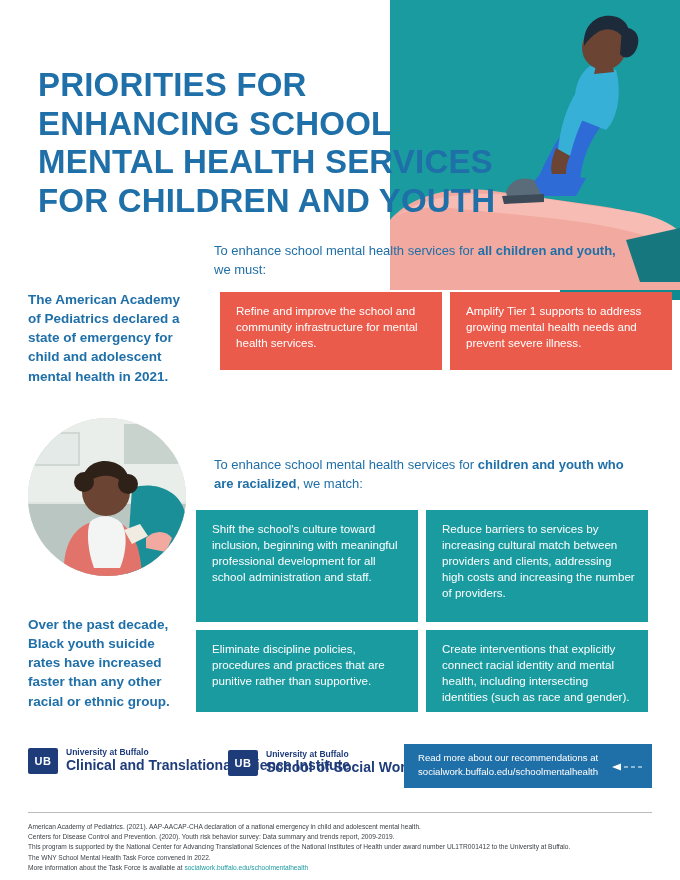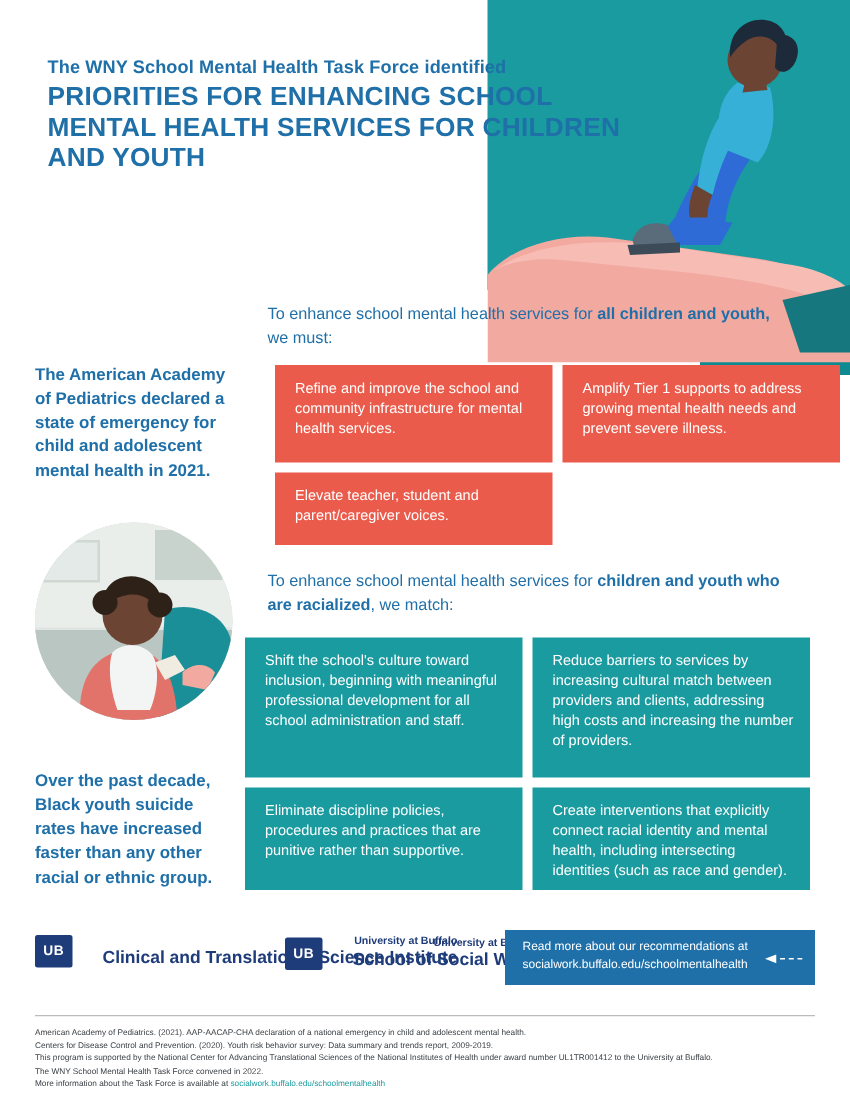--- a/index.html
+++ b/index.html
@@ -23,21 +23,21 @@
   .teal-block.lower {
     position: absolute; right: 0; top: 232px; width: 120px; height: 78px;
     background: #0f8a91;
   }
   .kicker {
     position: absolute; left: 38px; top: 46px; width: 470px;
     color: #1f6fa8; font-size: 14.5px; font-weight: bold; letter-spacing: .1px;
   }
   .headline {
     position: absolute; left: 38px; top: 66px; width: 470px;
-    color: #1f6fa8; font-size: 21px; font-weight: bold; line-height: 1.17;
+    color: #1f6fa8; font-size: 33px; font-weight: bold; line-height: 1.17;
     letter-spacing: .2px;
   }
 
   
   .illus { position: absolute; left: 390px; top: 10px; width: 290px; height: 280px; }
 
   
   .left-stat {
     position: absolute; color: #1f6fa8; font-size: 13.5px; font-weight: bold;
     line-height: 1.42; width: 160px;
@@ -75,21 +75,21 @@
   }
   .card {
     color: #ffffff; font-size: 11.6px; line-height: 1.38;
     padding: 11px 13px 10px 16px;
   }
   .card.orange { background: #eb5b4b; }
   .card.teal   { background: #1a9ba0; }
 
   
   .footer-logos { position: absolute; left: 28px; top: 748px; width: 624px; height: 46px; }
-  .ub-logo { position: absolute; display: flex; align-items: center; gap: 24px; text-align: right; }
+  .ub-logo { position: absolute; display: flex; align-items: center; gap: 8px; }
   #logo-ctsi { left: 0px; top: 0px; }
   #logo-ssw  { left: 200px; top: 2px; }
   .ub-mark {
     width: 30px; height: 26px; background: #1f3c7a; color: #fff;
     font-size: 11px; font-weight: bold; display: flex; align-items: center;
     justify-content: center; letter-spacing: .5px; border-radius: 2px;
   }
   .ub-text-small { color: #1f3c7a; font-size: 8.5px; font-weight: bold; line-height: 1.1; }
   .ub-text-main  { color: #1f3c7a; font-size: 14px; font-weight: bold; line-height: 1.18; }
 
@@ -135,21 +135,20 @@
       <path d="M188 80 C176 96 170 120 168 140 L180 146 C186 122 194 104 204 92 Z" fill="#36b0d6"></path>
       <path d="M166 138 C162 148 160 158 162 164 L176 164 C176 156 178 150 180 146 Z" fill="#6b4433"></path>
 
       <circle cx="214" cy="38" r="22" fill="#6b4433"></circle>
       <path d="M194 32 C194 14 208 4 222 6 C238 8 242 22 238 34 L234 30 C230 20 218 16 208 22 C202 26 198 30 194 36 Z" fill="#1d2a3a"></path>
       <path d="M232 18 C246 16 252 28 246 40 C242 48 234 50 230 44 Z" fill="#1d2a3a"></path>
 
       <path d="M206 56 L222 54 L224 62 L204 64 Z" fill="#6b4433"></path>
     </svg>
 
-    <div class="kicker">The WNY School Mental Health Task Force identified</div>
     <div class="headline">PRIORITIES FOR ENHANCING SCHOOL MENTAL HEALTH SERVICES FOR CHILDREN AND YOUTH</div>
   </div>
 
   <div class="left-stat" id="stat-aap">The American Academy of Pediatrics declared a state of emergency for child and adolescent mental health in 2021.</div>
 
   <div class="photo-circle">
     <svg viewBox="0 0 158 158" width="158" height="158">
       <rect width="158" height="158" fill="#dfe5e2"></rect>
       <rect x="0" y="0" width="158" height="84" fill="#e9eeeb"></rect>
       <rect x="6" y="14" width="46" height="34" fill="#cfd8d3"></rect>
@@ -172,21 +171,20 @@
 
   <div class="left-stat" id="stat-suicide">Over the past decade, Black youth suicide rates have increased faster than any other racial or ethnic group.</div>
 
   <div class="sect-intro" id="intro-1">
     <span>To enhance school mental health services for </span><b>all children and youth,</b><span> we must:</span>
   </div>
 
   <div class="grid" id="grid-1">
     <div class="card orange">Refine and improve the school and community infrastructure for mental health services.</div>
     <div class="card orange">Amplify Tier 1 supports to address growing mental health needs and prevent severe illness.</div>
-    <div class="card orange">Elevate teacher, student and parent/caregiver voices.</div>
   </div>
 
   <div class="sect-intro" id="intro-2">
     <span>To enhance school mental health services for </span><b>children and youth who are racialized</b><span>, we match:</span>
   </div>
 
   <div class="grid" id="grid-2">
     <div class="card teal">Shift the school's culture toward inclusion, beginning with meaningful professional development for all school administration and staff.</div>
     <div class="card teal">Reduce barriers to services by increasing cultural match between providers and clients, addressing high costs and increasing the number of providers.</div>
     <div class="card teal">Eliminate discipline policies, procedures and practices that are punitive rather than supportive.</div>

